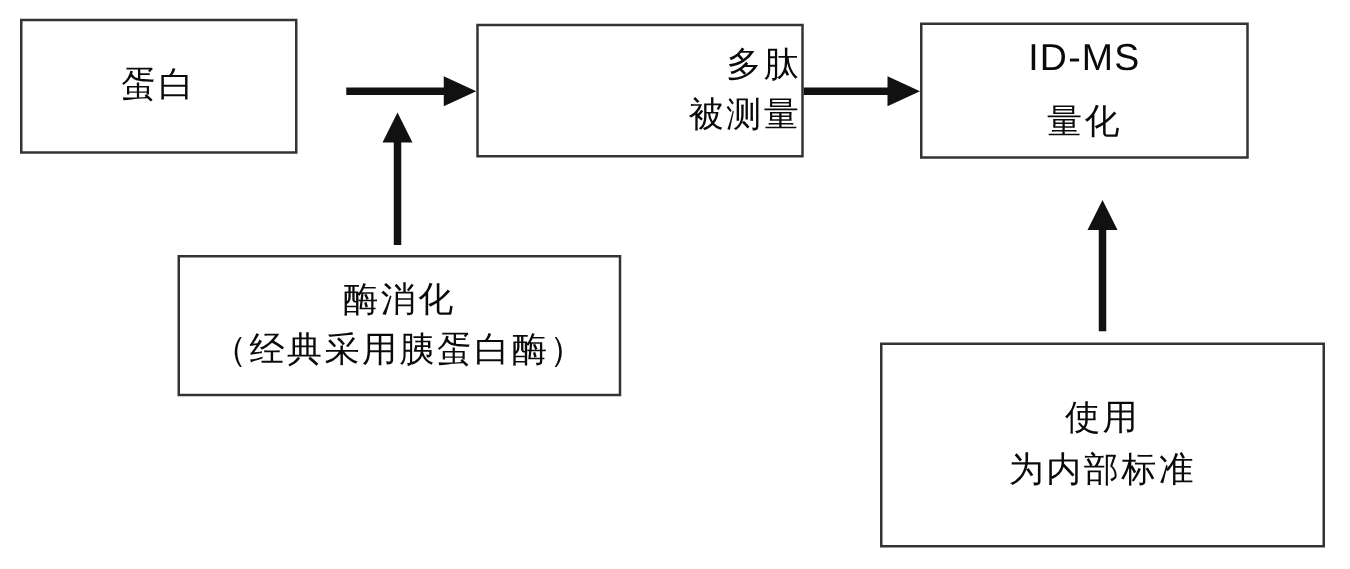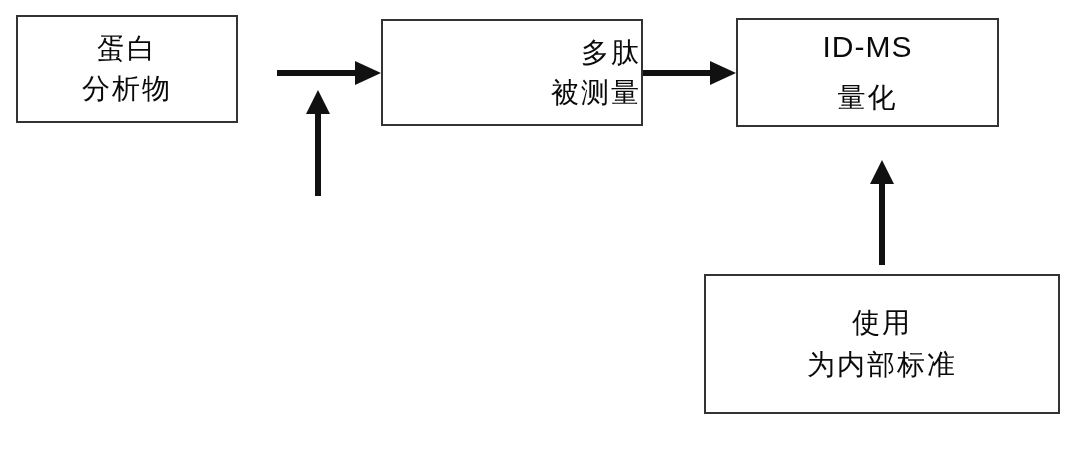--- a/index.html
+++ b/index.html
@@ -36,21 +36,21 @@
   }
   .latin-line {
     font-family: "Liberation Sans", "DejaVu Sans", sans-serif;
     letter-spacing: 1px;
     font-size: 30px;
   }
   #box-protein   { left: 16px;  top: 15px;  width: 222px; height: 108px; }
   #box-peptide   { left: 381px; top: 19px;  width: 262px; height: 107px; align-items: flex-end; }
   #box-idms      { left: 736px; top: 18px;  width: 263px; height: 109px; gap: 11px; }
   #box-digestion { left: 142px; top: 204px; width: 355px; height: 113px; }
-  #box-standard  { left: 704px; top: 274px; width: 356px; height: 140px; line-height: 42px; }
+  #box-standard  { left: 704px; top: 274px; width: 356px; height: 164px; line-height: 42px; }
 
   .shaft-h {
     position: absolute;
     height: 6px;
     background: #111111;
   }
   .shaft-v {
     position: absolute;
     width: 6px;
     background: #111111;
@@ -80,33 +80,36 @@
   #arrow4-head  { left: 870px; top: 160px; }
   #arrow4-shaft { left: 879px; top: 182px; height: 83px; }
 </style>
 </head>
 <body>
 
 <div id="canvas">
 
   <div class="box" id="box-protein">
     <span class="line">蛋白</span>
-    <span class="line">分析物</span>
   </div>
 
   <div class="box" id="box-peptide">
     <span class="line">多肽</span>
     <span class="line">被测量</span>
   </div>
 
   <div class="box" id="box-idms">
     <span class="line latin-line">ID-MS</span>
     <span class="line">量化</span>
   </div>
 
+  <div class="box" id="box-digestion">
+    <span class="line">酶消化</span>
+    <span class="line">（经典采用胰蛋白酶）</span>
+  </div>
 
   <div class="box" id="box-standard">
     <span class="line">使用</span>
     <span class="line">为内部标准</span>
   </div>
 
   <div class="shaft-h" id="arrow1-shaft"></div>
   <div class="head-right" id="arrow1-head"></div>
 
   <div class="shaft-h" id="arrow2-shaft"></div>

